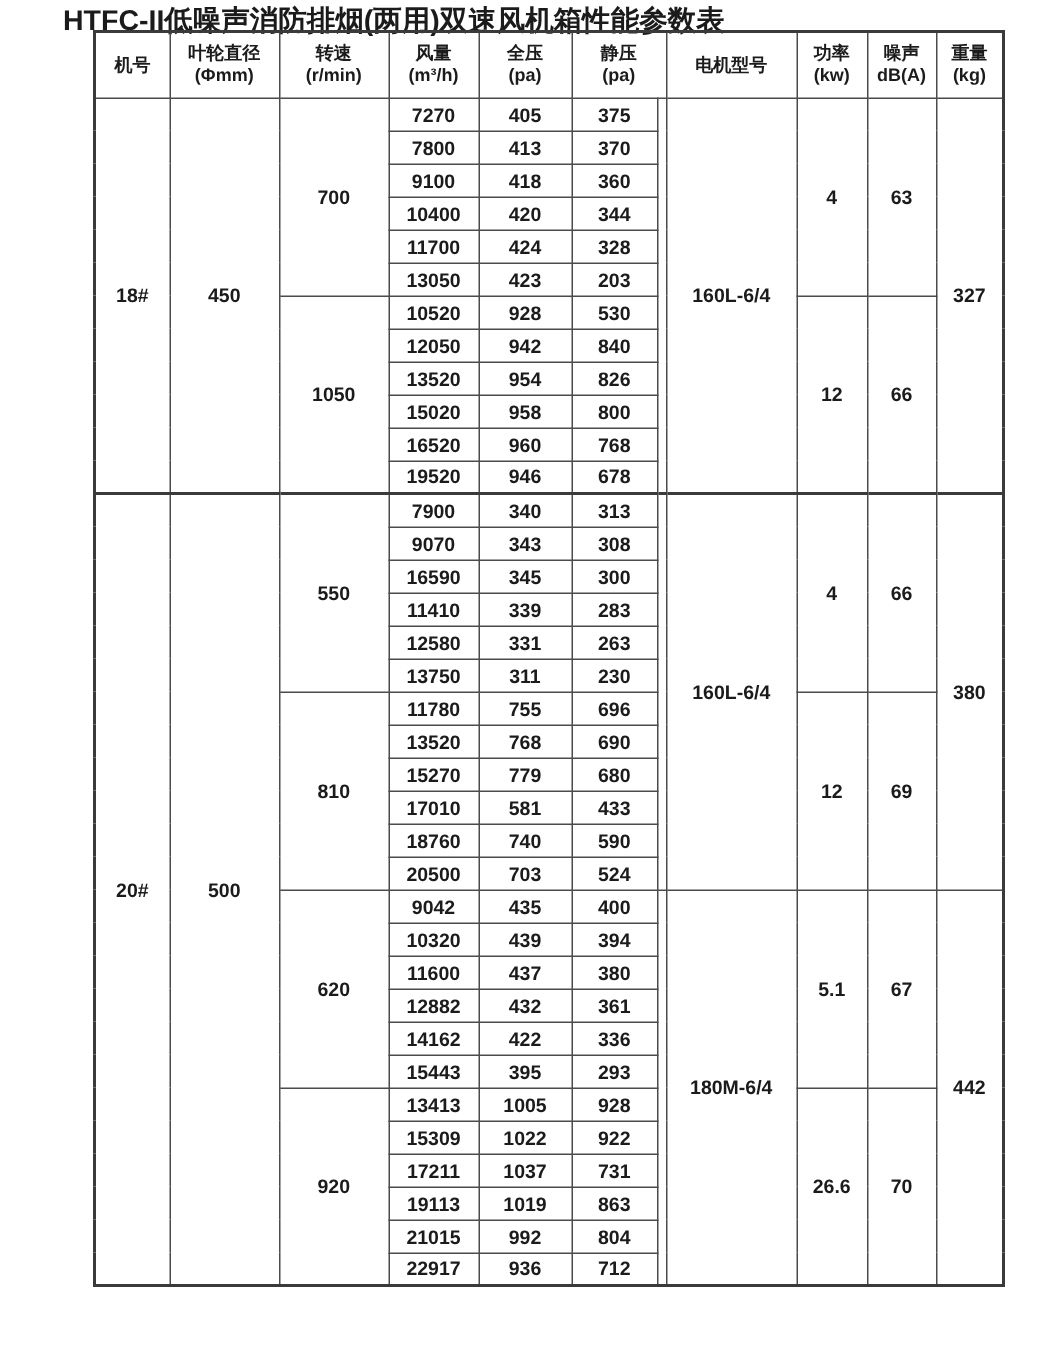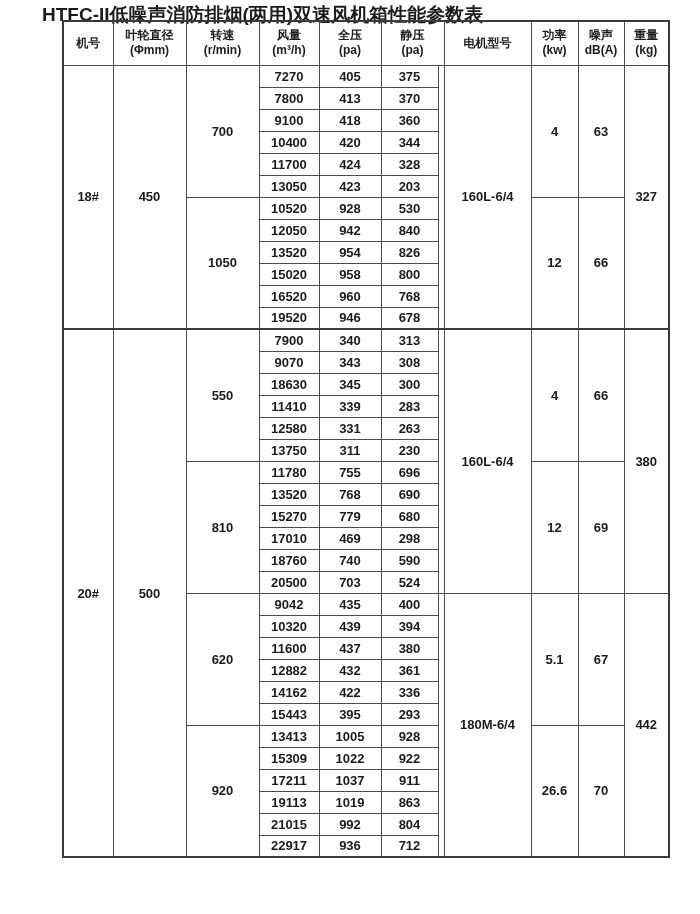--- a/index.html
+++ b/index.html
@@ -187,21 +187,21 @@
           <td rowspan="6">4</td>
           <td rowspan="6">66</td>
           <td rowspan="12">380</td>
         </tr>
         <tr>
           <td>9070</td>
           <td>343</td>
           <td>308</td>
         </tr>
         <tr>
-          <td>18630</td>
+          <td>16590</td>
           <td>345</td>
           <td>300</td>
         </tr>
         <tr>
           <td>11410</td>
           <td>339</td>
           <td>283</td>
         </tr>
         <tr>
           <td>12580</td>
@@ -226,22 +226,22 @@
           <td>768</td>
           <td>690</td>
         </tr>
         <tr>
           <td>15270</td>
           <td>779</td>
           <td>680</td>
         </tr>
         <tr>
           <td>17010</td>
-          <td>469</td>
-          <td>298</td>
+          <td>581</td>
+          <td>433</td>
         </tr>
         <tr>
           <td>18760</td>
           <td>740</td>
           <td>590</td>
         </tr>
         <tr>
           <td>20500</td>
           <td>703</td>
           <td>524</td>
@@ -291,21 +291,21 @@
           <td rowspan="6">70</td>
         </tr>
         <tr>
           <td>15309</td>
           <td>1022</td>
           <td>922</td>
         </tr>
         <tr>
           <td>17211</td>
           <td>1037</td>
-          <td>911</td>
+          <td>731</td>
         </tr>
         <tr>
           <td>19113</td>
           <td>1019</td>
           <td>863</td>
         </tr>
         <tr>
           <td>21015</td>
           <td>992</td>
           <td>804</td>

